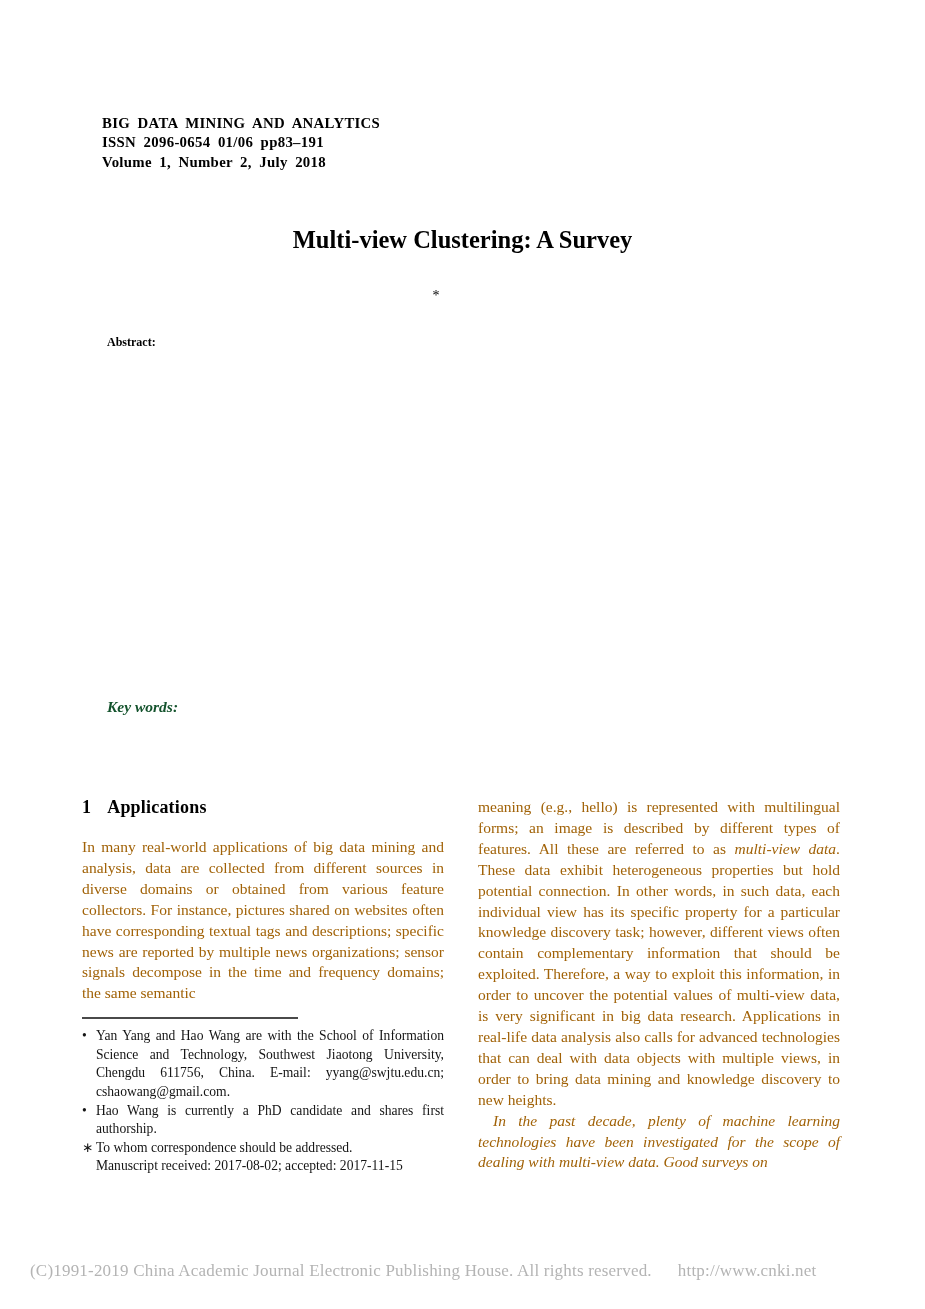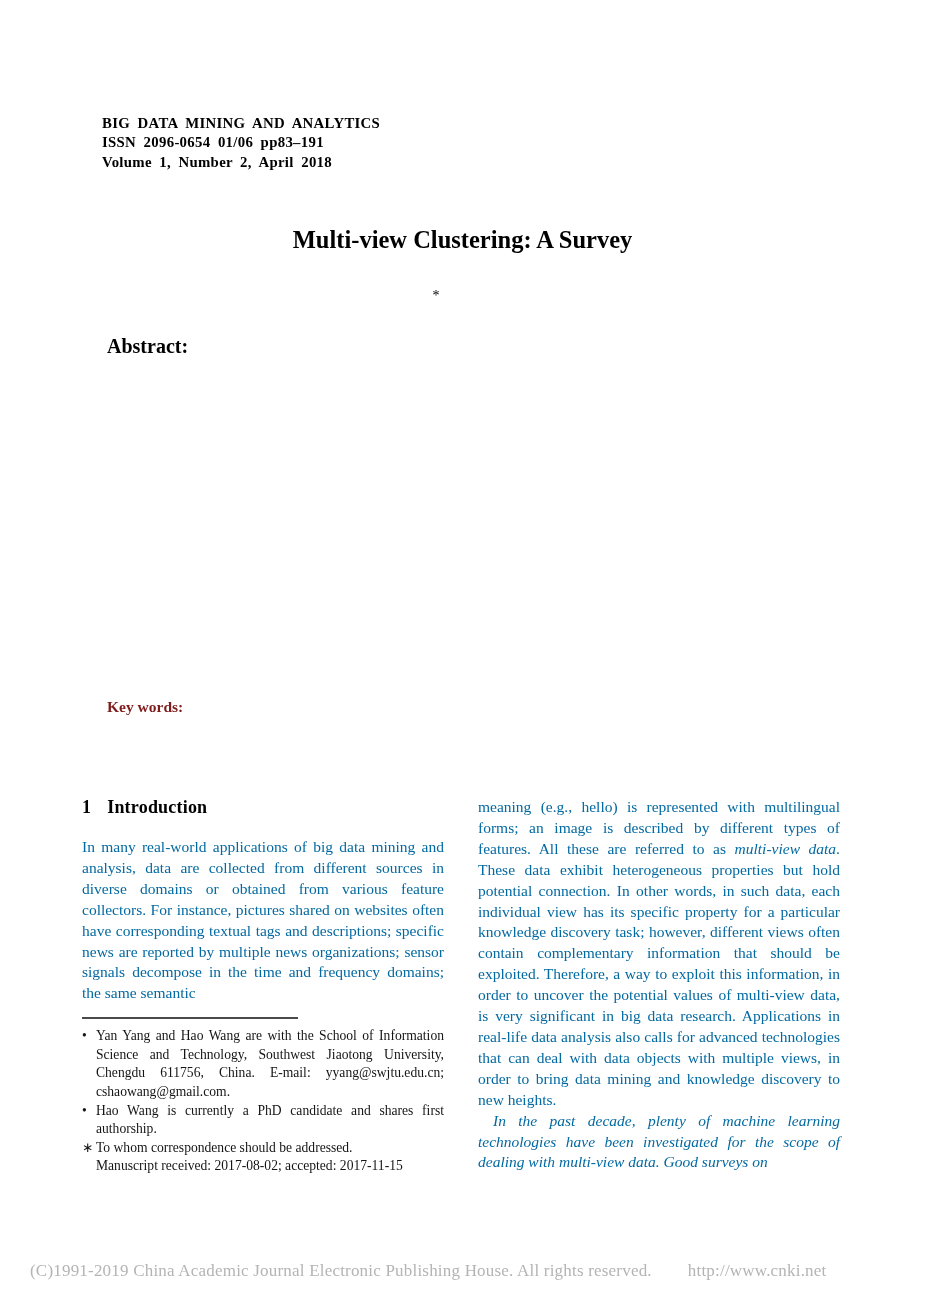--- a/index.html
+++ b/index.html
@@ -30,86 +30,86 @@
     color: #000000;
   }
 
   .author-asterisk {
     position: absolute; left: 430px; top: 288px; width: 12px;
     font-size: 14px; color: #000000; text-align: center;
   }
 
   .abstract-label {
     position: absolute; left: 107px; top: 335px;
-    font-weight: bold; font-size: 20px; color: #000000;
+    font-weight: bold; font-size: 12px; color: #000000;
   }
   .keywords-label {
     position: absolute; left: 107px; top: 698px;
-    font-weight: bold; font-size: 15.5px; color: #7f1d1d;
+    font-weight: bold; font-size: 15.5px; color: #14532d; font-style: italic;
   }
 
   
   .columns { position: absolute; left: 82px; top: 797px; width: 758px; }
   .col-left  { position: absolute; left: 0;     top: 0; width: 362px; }
   .col-right { position: absolute; left: 396px; top: 0; width: 362px; }
 
   .section-heading {
     font-weight: bold; font-size: 18px; color: #000000;
     margin-bottom: 19px; letter-spacing: 0.2px;
   }
   .section-heading .sec-num { margin-right: 16px; }
 
   .body-par {
     font-size: 15.5px; line-height: 20.9px;
-    text-align: justify; color: #0369a1;
+    text-align: justify; color: #a16207;
   }
   .body-par.indent { text-indent: 15px; font-style: italic; }
 
   .footnote-rule {
     width: 216px; height: 2px; background: #4a4a4a;
     margin-top: 13px; margin-bottom: 8px;
   }
   .footnotes { font-size: 13.6px; line-height: 18.6px; color: #141414; }
   .footnote-item {
     position: relative; padding-left: 14px; text-align: justify;
   }
   .fn-marker { position: absolute; left: 0; top: 0; }
 
   
   .footer {
     position: absolute; left: 30px; top: 1261px; width: 880px;
     font-size: 17px; color: #b4b4b4; letter-spacing: 0.2px;
     font-family: "Liberation Serif", serif;
   }
-  .footer .footer-url { margin-left: 36px; }
+  .footer .footer-url { margin-left: 26px; }
 </style>
 </head>
 <body>
 
 <div class="page">
 
   <div class="header-block">
     <div>BIG DATA MINING AND ANALYTICS</div>
     <div>ISSN 2096-0654 01/06 pp83–191</div>
-    <div>Volume 1, Number 2, April 2018</div>
+    <div>Volume 1, Number 2, July 2018</div>
   </div>
 
   <h1 class="title">Multi-view Clustering: A Survey</h1>
 
   <div class="author-asterisk">*</div>
 
   <div class="abstract-label">Abstract:</div>
 
   <div class="keywords-label">Key words:</div>
 
   <div class="columns">
 
     <div class="col-left">
       <div class="section-heading">
-        <span class="sec-num">1</span><span>Introduction</span>
+        <span class="sec-num">1</span><span>Applications</span>
       </div>
       <p class="body-par">In many real-world applications of big data mining and analysis, data are collected from different sources in diverse domains or obtained from various feature collectors. For instance, pictures shared on websites often have corresponding textual tags and descriptions; specific news are reported by multiple news organizations; sensor signals decompose in the time and frequency domains; the same semantic</p>
 
       <div class="footnote-rule"></div>
 
       <div class="footnotes">
         <div class="footnote-item">
           <span class="fn-marker">•</span>
           <span>Yan Yang and Hao Wang are with the School of Information Science and Technology, Southwest Jiaotong University, Chengdu 611756, China. E-mail: yyang@swjtu.edu.cn; cshaowang@gmail.com.</span>
         </div>

